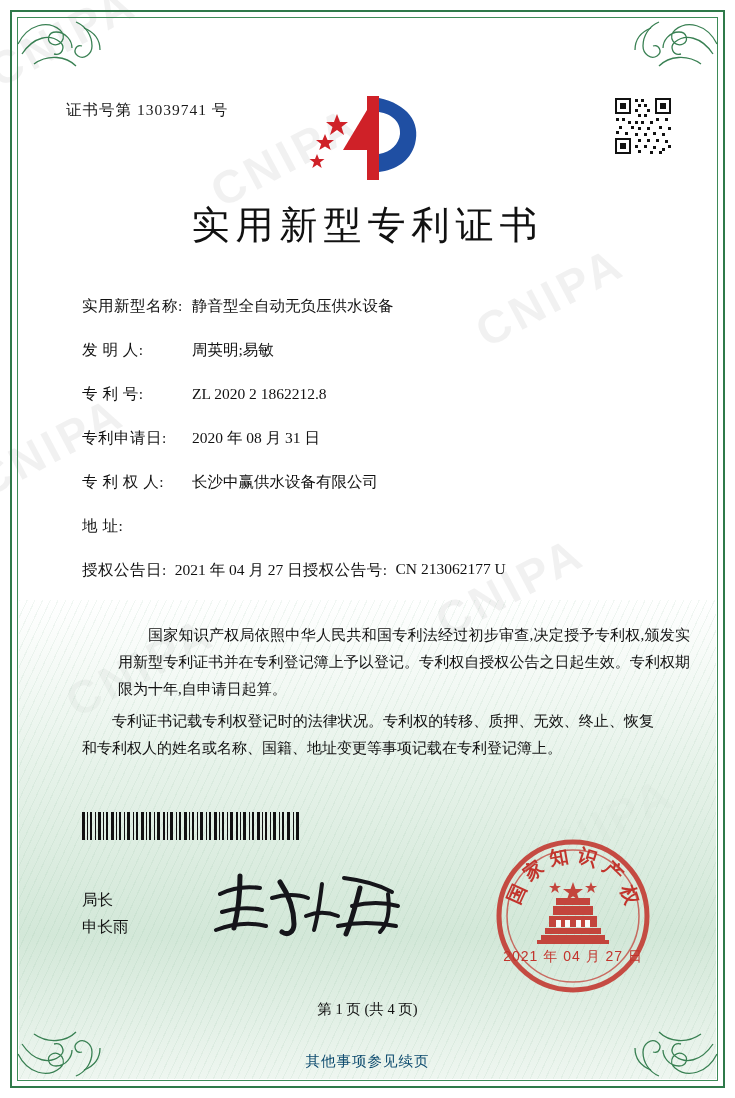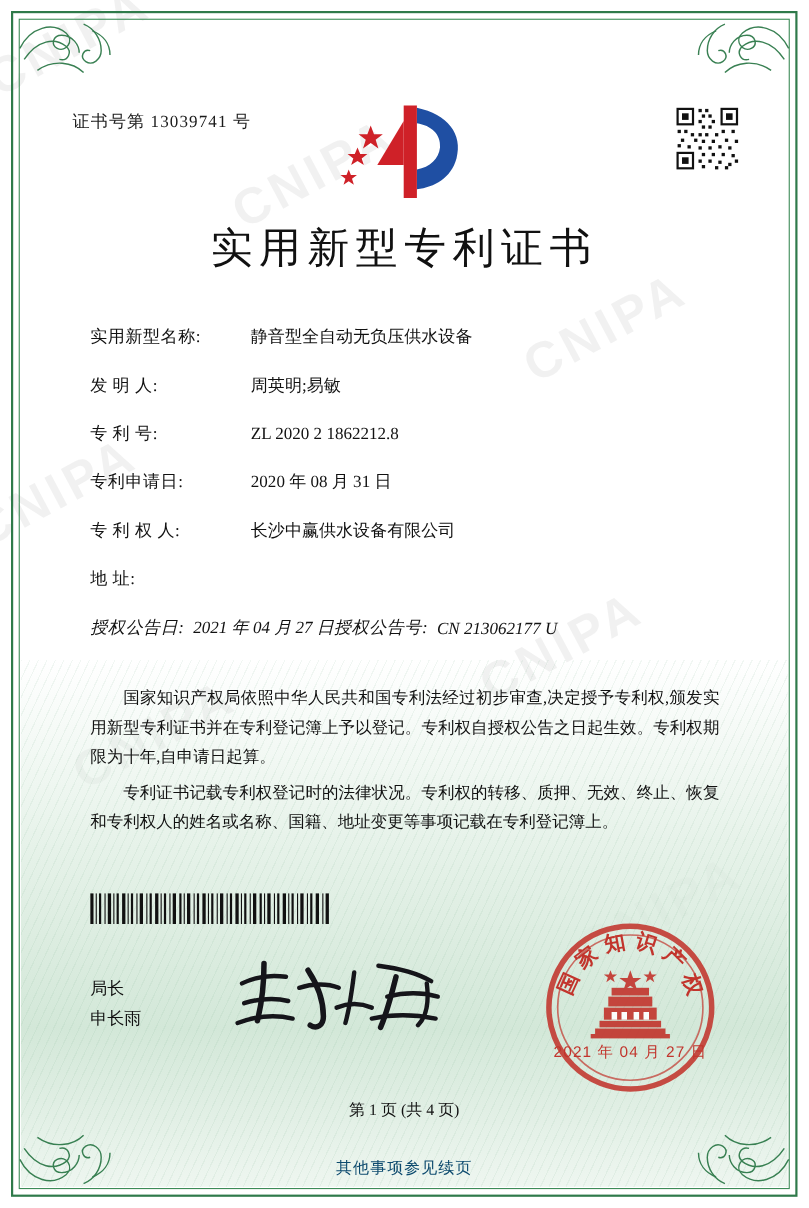--- a/index.html
+++ b/index.html
@@ -121,45 +121,44 @@
     align-items: baseline;
     margin-bottom: 23px;
     font-size: 15.5px;
     color: #111111;
   }
   .field-label {
     width: 110px;
     flex: 0 0 110px;
     letter-spacing: 0.5px;
   }
-  .field-value { flex: 1 1 auto; margin-left: 36px; }
+  .field-value { flex: 1 1 auto; }
 
   .dual-row {
     display: flex;
-    align-items: flex-end;
+    align-items: flex-start;
     font-size: 15.5px;
     color: #111111;
-    font-style: italic;
   }
   .dual-row .seg-label { letter-spacing: 0.5px; }
   .dual-row .seg-value { margin-left: 8px; }
   .dual-row .seg2 { }
 
   
   .para {
     position: absolute;
     left: 82px;
     width: 572px;
     font-size: 15px;
     line-height: 27px;
     color: #111111;
     text-align: justify;
     text-indent: 2em;
   }
-  .para1 { top: 622px; }
+  .para1 { top: 622px; margin-left: 36px; }
   .para2 { top: 708px; }
 
   
   .barcode {
     position: absolute;
     left: 82px; top: 812px;
     width: 220px; height: 28px;
   }
 
   

